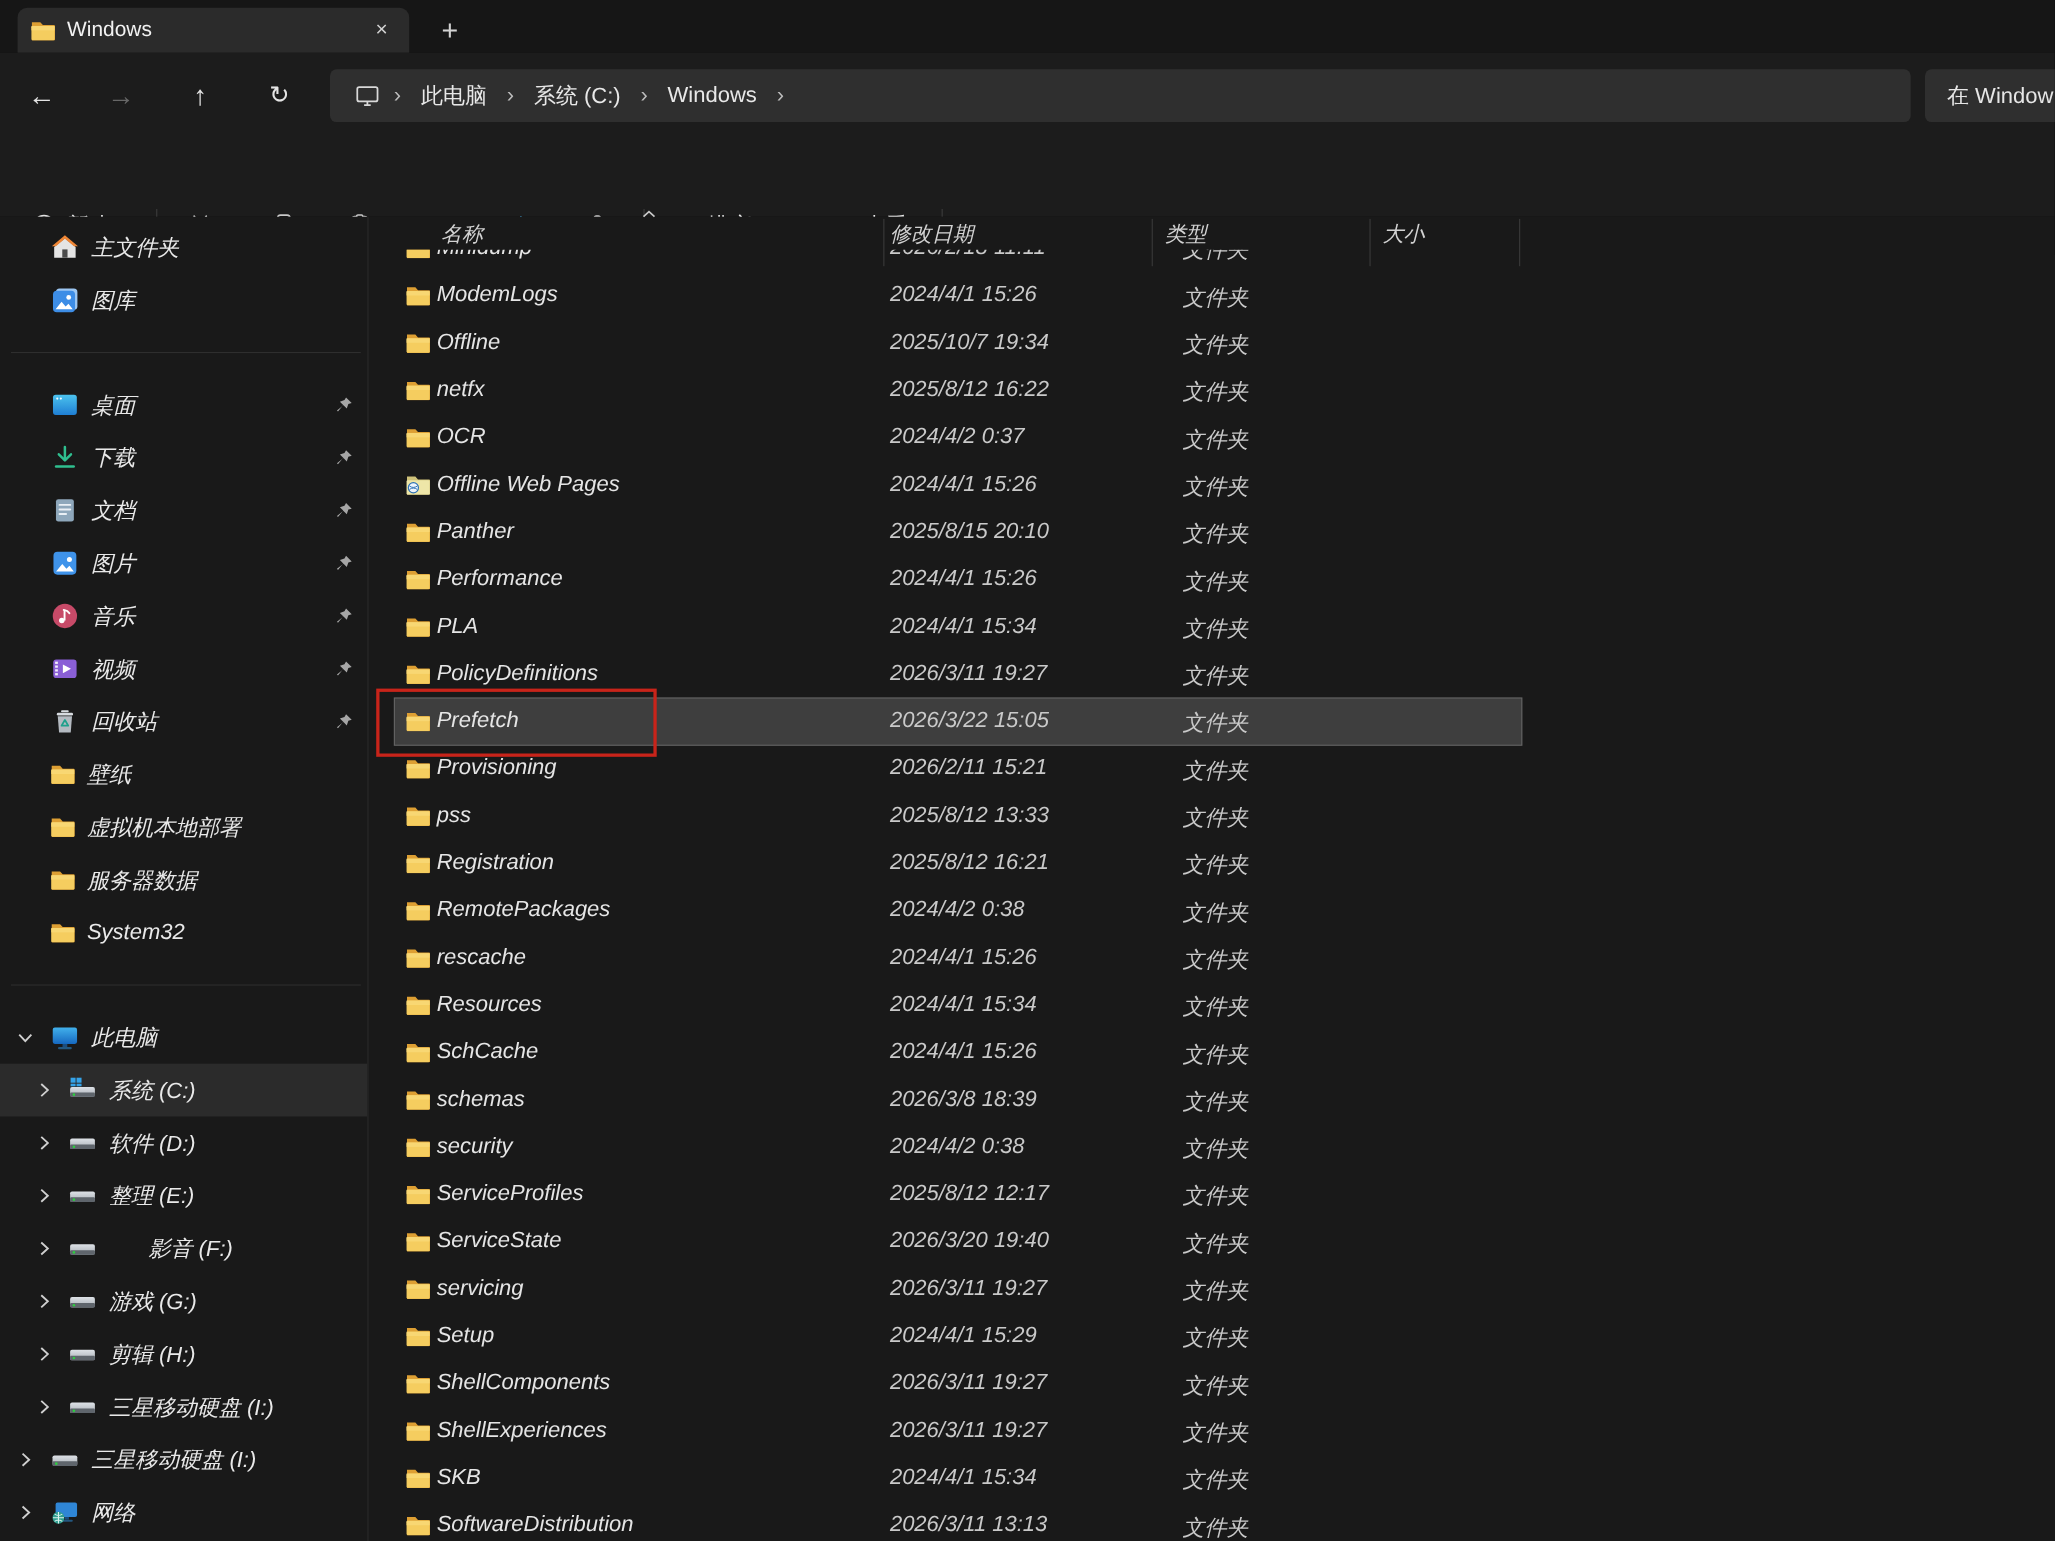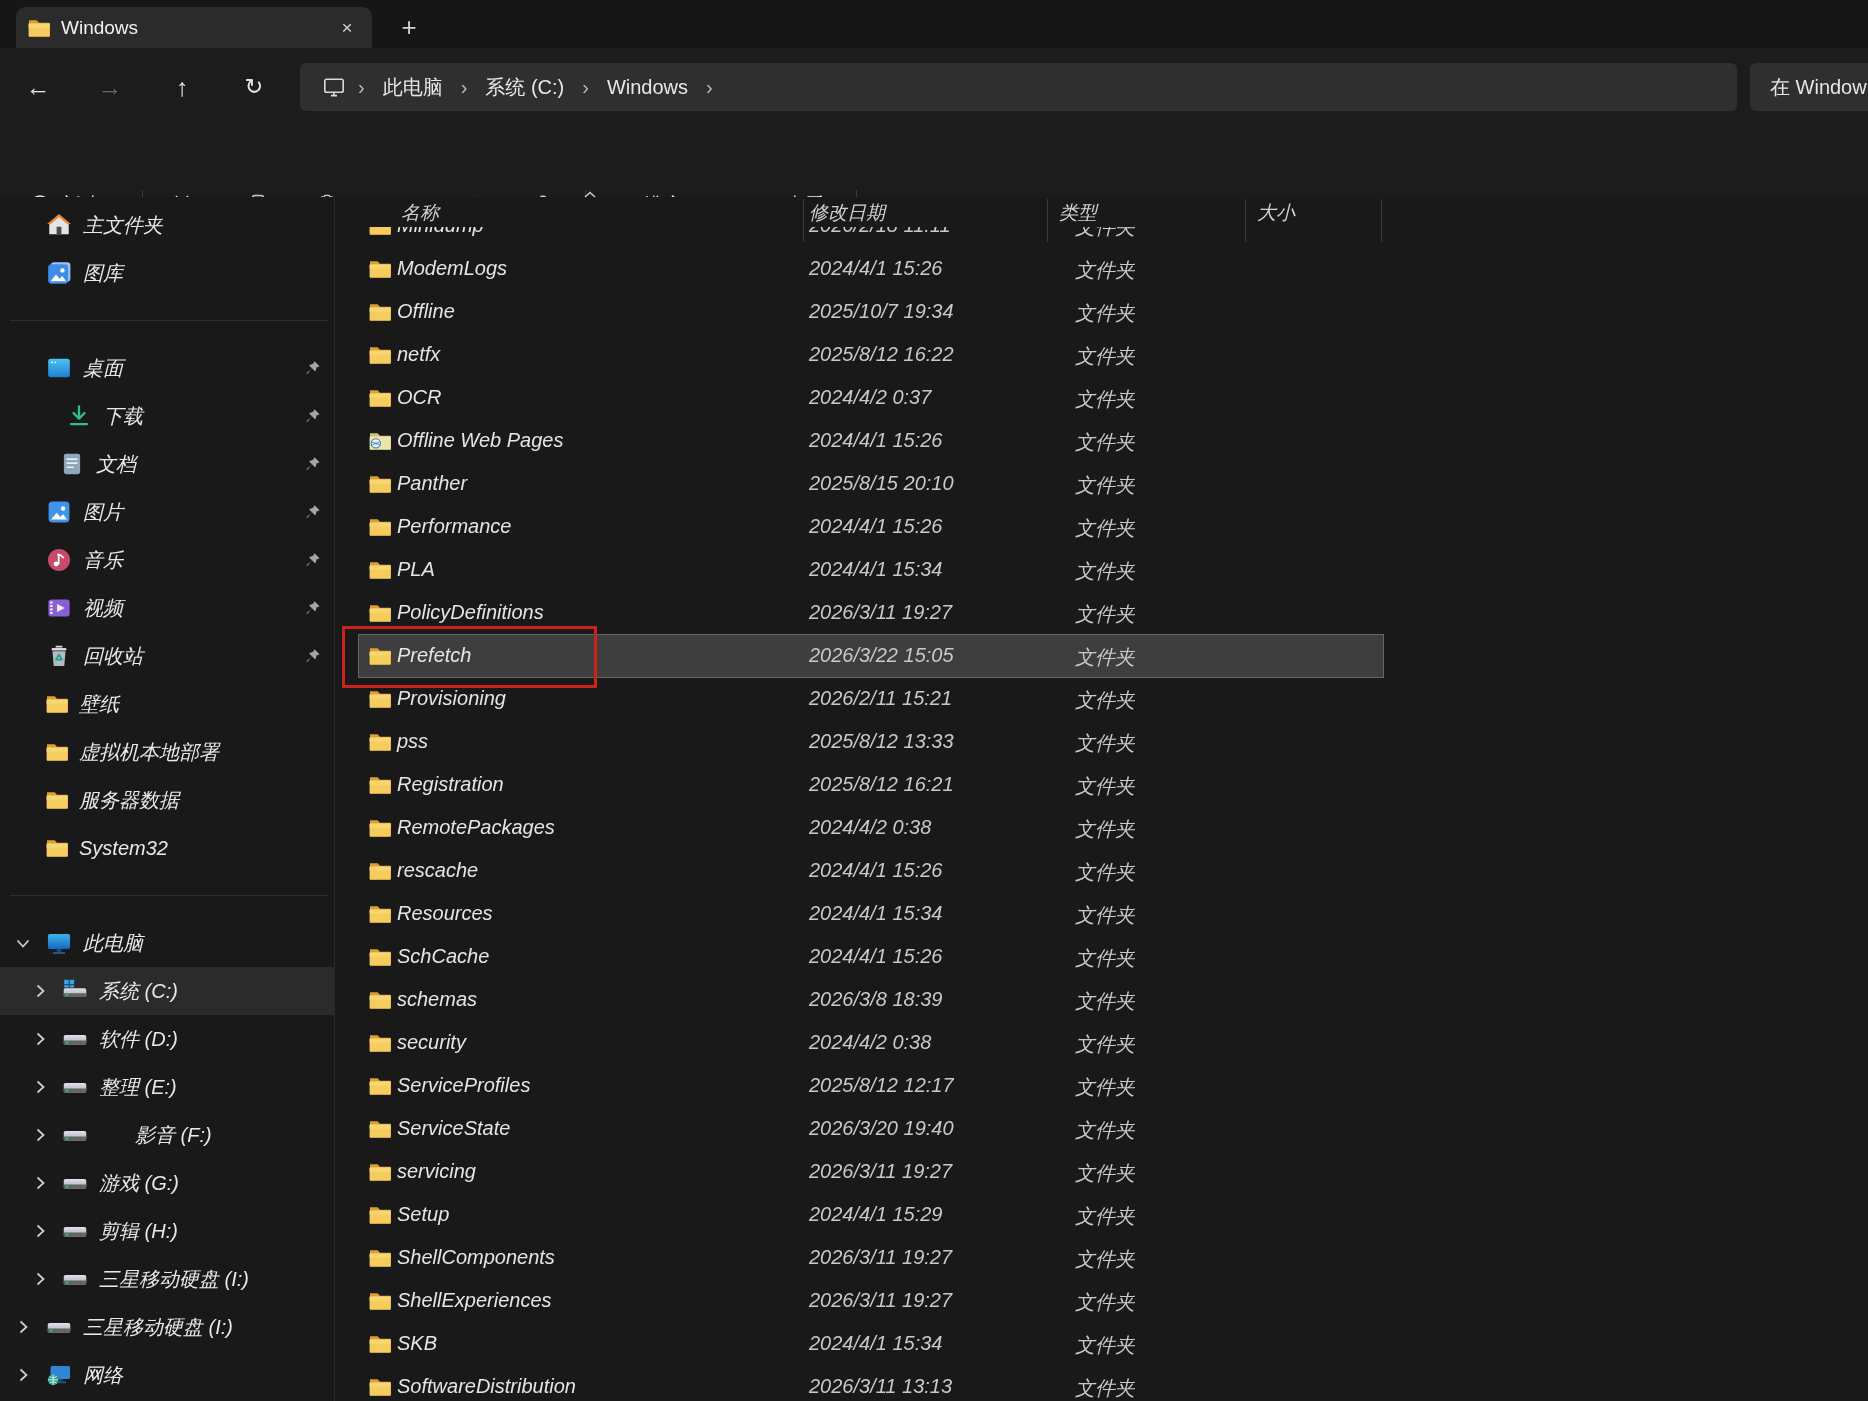--- a/index.html
+++ b/index.html
@@ -253,34 +253,34 @@
             <rect x="2" y="3.5" width="20" height="17" rx="2.4" fill="url(#gdesk)"></rect>
             <circle cx="5.6" cy="6.8" r="0.9" fill="#fff" opacity="0.95"></circle>
             <circle cx="8.6" cy="6.8" r="0.9" fill="#fff" opacity="0.95"></circle>
           </svg>
         </span>
         <span class="sb-label">桌面</span>
         <span class="sb-pin"><svg width="19" height="19" viewBox="0 0 20 20">
             <path d="M12.2 2.4l5.4 5.4-3.2.9-1.5 4.4-3.4-3.4-5 6.2-1-1 6.2-5-3.4-3.4 4.4-1.5z" fill="#a6a6a6"></path>
           </svg></span>
       </div>
-      <div class="sb-item" style="padding-left: 46px; margin-left: 20px;">
+      <div class="sb-item" style="padding-left: 46px;">
         <span class="icon ">
           <svg width="26" height="26" viewBox="0 0 24 24" fill="none" stroke="#2fbf8f" stroke-width="2.1" stroke-linecap="round" stroke-linejoin="round">
             <path d="M12 3.2v10.6"></path>
             <path d="M6.9 9.2l5.1 5.2 5.1-5.2"></path>
             <path d="M4.6 19.4h14.8"></path>
           </svg>
         </span>
         <span class="sb-label">下载</span>
         <span class="sb-pin"><svg width="19" height="19" viewBox="0 0 20 20">
             <path d="M12.2 2.4l5.4 5.4-3.2.9-1.5 4.4-3.4-3.4-5 6.2-1-1 6.2-5-3.4-3.4 4.4-1.5z" fill="#a6a6a6"></path>
           </svg></span>
       </div>
-      <div class="sb-item" style="padding-left: 46px; margin-left: 13px;">
+      <div class="sb-item" style="padding-left: 46px;">
         <span class="icon ">
           <svg width="26" height="26" viewBox="0 0 24 24">
             <rect x="4.5" y="2.6" width="15" height="18.8" rx="2" fill="#8ea7bb"></rect>
             <path d="M7.5 7.4h9M7.5 11.2h9M7.5 15h5.5" stroke="#e9eff5" stroke-width="1.6" stroke-linecap="round"></path>
           </svg>
         </span>
         <span class="sb-label">文档</span>
         <span class="sb-pin"><svg width="19" height="19" viewBox="0 0 20 20">
             <path d="M12.2 2.4l5.4 5.4-3.2.9-1.5 4.4-3.4-3.4-5 6.2-1-1 6.2-5-3.4-3.4 4.4-1.5z" fill="#a6a6a6"></path>
           </svg></span>

